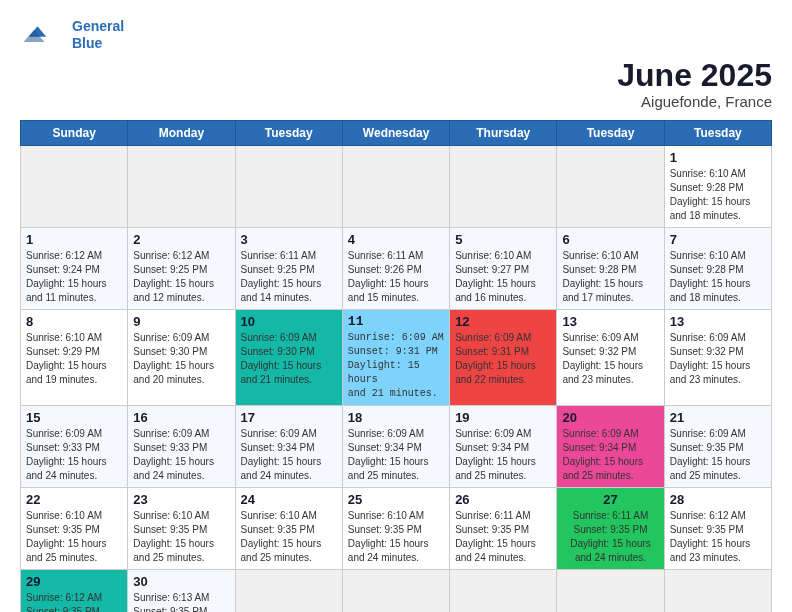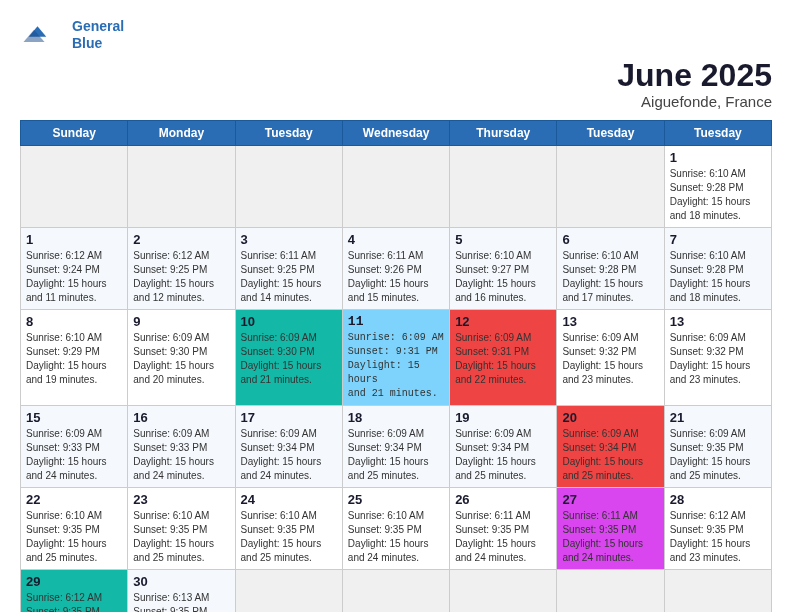--- a/index.html
+++ b/index.html
@@ -217,21 +217,21 @@
             <div class="day-info">Sunrise: 6:09 AM<br>Sunset: 9:34 PM<br>Daylight: 15 hours<br>and 24 minutes.</div>
           </td>
           <td style="background: rgb(245, 248, 252);">
             <span class="day-num">18</span>
             <div class="day-info">Sunrise: 6:09 AM<br>Sunset: 9:34 PM<br>Daylight: 15 hours<br>and 25 minutes.</div>
           </td>
           <td style="background: rgb(245, 248, 252);">
             <span class="day-num">19</span>
             <div class="day-info">Sunrise: 6:09 AM<br>Sunset: 9:34 PM<br>Daylight: 15 hours<br>and 25 minutes.</div>
           </td>
-          <td style="background: #ef4444;">
+          <td style="background: #ec4899;">
             <span class="day-num">20</span>
             <div class="day-info">Sunrise: 6:09 AM<br>Sunset: 9:34 PM<br>Daylight: 15 hours<br>and 25 minutes.</div>
           </td>
           <td style="background: rgb(245, 248, 252);">
             <span class="day-num">21</span>
             <div class="day-info">Sunrise: 6:09 AM<br>Sunset: 9:35 PM<br>Daylight: 15 hours<br>and 25 minutes.</div>
           </td>
         </tr>
         <tr>
           <td style="background: rgb(255, 255, 255);">
@@ -247,21 +247,21 @@
             <div class="day-info">Sunrise: 6:10 AM<br>Sunset: 9:35 PM<br>Daylight: 15 hours<br>and 25 minutes.</div>
           </td>
           <td style="background: rgb(255, 255, 255);">
             <span class="day-num">25</span>
             <div class="day-info">Sunrise: 6:10 AM<br>Sunset: 9:35 PM<br>Daylight: 15 hours<br>and 24 minutes.</div>
           </td>
           <td style="background: rgb(255, 255, 255);">
             <span class="day-num">26</span>
             <div class="day-info">Sunrise: 6:11 AM<br>Sunset: 9:35 PM<br>Daylight: 15 hours<br>and 24 minutes.</div>
           </td>
-          <td style="background: #d946ef;">
+          <td style="background: #22c55e; text-align: center;">
             <span class="day-num">27</span>
             <div class="day-info">Sunrise: 6:11 AM<br>Sunset: 9:35 PM<br>Daylight: 15 hours<br>and 24 minutes.</div>
           </td>
           <td style="background: rgb(255, 255, 255);">
             <span class="day-num">28</span>
             <div class="day-info">Sunrise: 6:12 AM<br>Sunset: 9:35 PM<br>Daylight: 15 hours<br>and 23 minutes.</div>
           </td>
         </tr>
         <tr>
           <td style="background: #14b8a6;">

